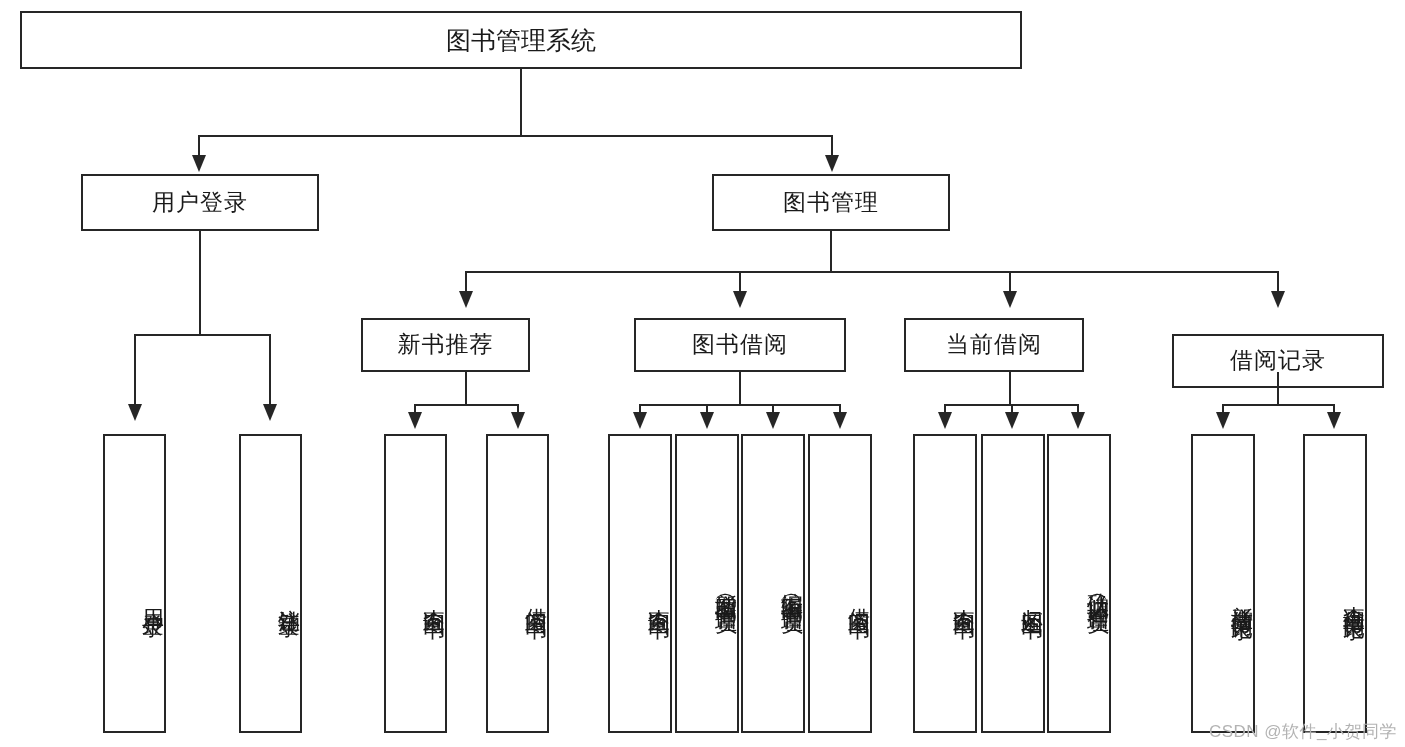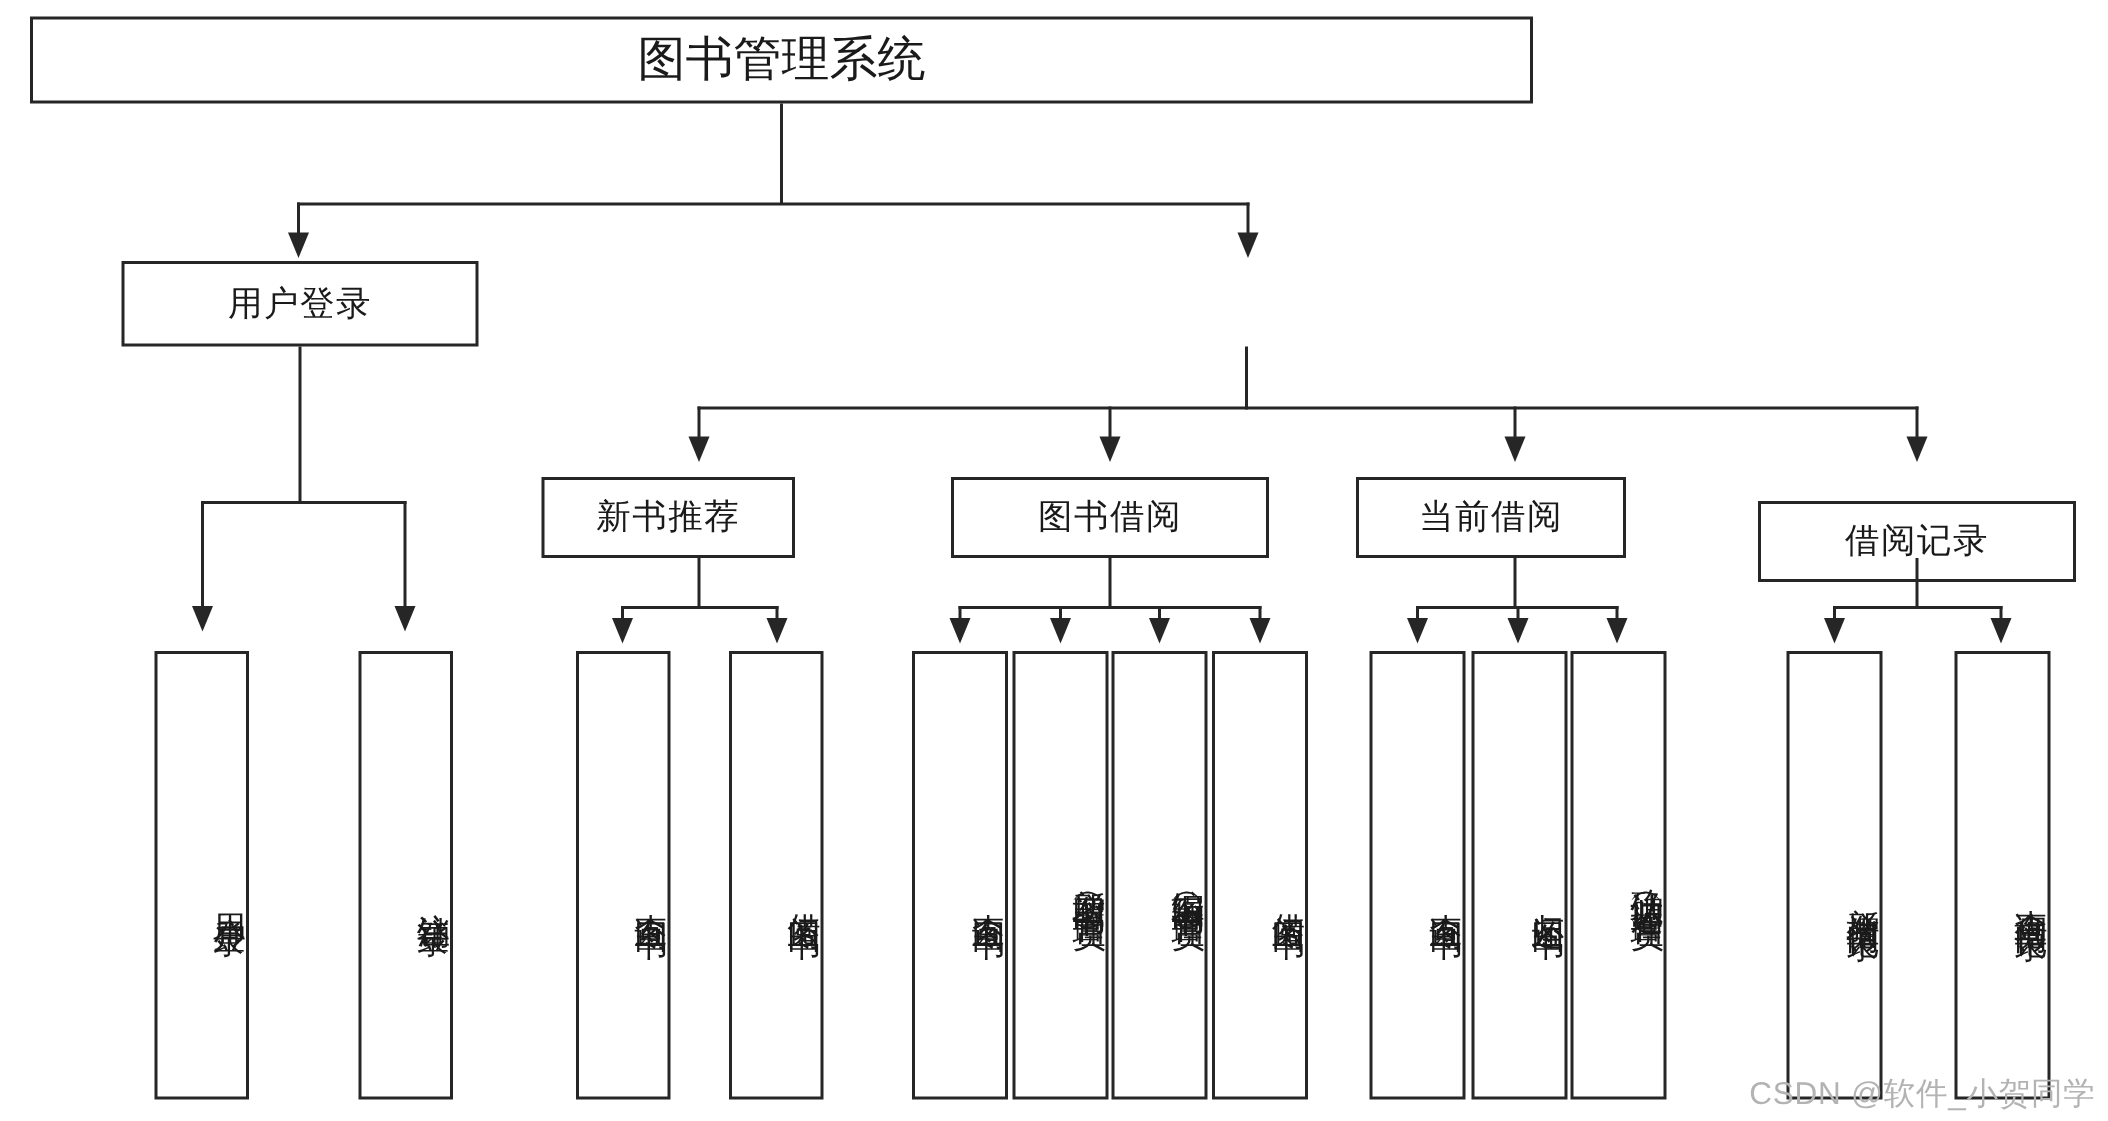--- a/index.html
+++ b/index.html
@@ -28,21 +28,21 @@
     align-items: center;
     justify-content: center;
     color: #1a1a1a;
   }
   .node.horiz {
     font-size: 23px;
     letter-spacing: 1px;
     line-height: 1.2;
   }
   .node.root {
-    font-size: 32px;
+    font-size: 25px;
   }
   
   .node.vert {
     writing-mode: vertical-rl;
     text-orientation: upright;
     align-items: flex-start;
     justify-content: center;
     padding-top: 26px;
     font-size: 22px;
     letter-spacing: 3px;
@@ -65,21 +65,21 @@
     height: 0;
     border-left: 7px solid transparent;
     border-right: 7px solid transparent;
     border-top: 17px solid #262626;
   }
   
   #watermark {
     position: absolute;
     right: 8px;
     bottom: 4px;
-    font-size: 21px;
+    font-size: 17px;
     color: #b3b3b3;
     white-space: nowrap;
     letter-spacing: 0.5px;
   }
 </style>
 </head>
 <body>
 
 <div id="canvas">
 
@@ -94,20 +94,23 @@
   <div class="conn vline" style="left:198px; top:135px; width:2px; height:22px;"></div>
   <div class="arrow" style="left:192px; top:155px;"></div>
 
   <div class="conn vline" style="left:831px; top:135px; width:2px; height:22px;"></div>
   <div class="arrow" style="left:825px; top:155px;"></div>
 
   <div class="node horiz" style="left:81px; top:174px; width:238px; height:57px;">
     <span>用户登录</span>
   </div>
 
+  <div class="node horiz" style="left:712px; top:174px; width:238px; height:57px;">
+    <span>图书管理</span>
+  </div>
 
   <div class="conn vline" style="left:199px; top:231px; width:2px; height:104px;"></div>
   <div class="conn hline" style="left:134px; top:334px; width:137px; height:2px;"></div>
   <div class="conn vline" style="left:134px; top:334px; width:2px; height:72px;"></div>
   <div class="arrow" style="left:128px; top:404px;"></div>
   <div class="conn vline" style="left:269px; top:334px; width:2px; height:72px;"></div>
   <div class="arrow" style="left:263px; top:404px;"></div>
 
   <div class="conn vline" style="left:830px; top:231px; width:2px; height:42px;"></div>
   <div class="conn hline" style="left:465px; top:271px; width:814px; height:2px;"></div>

